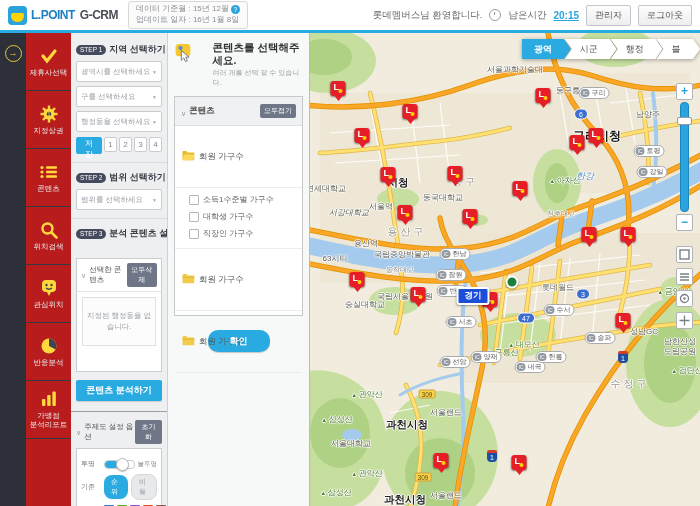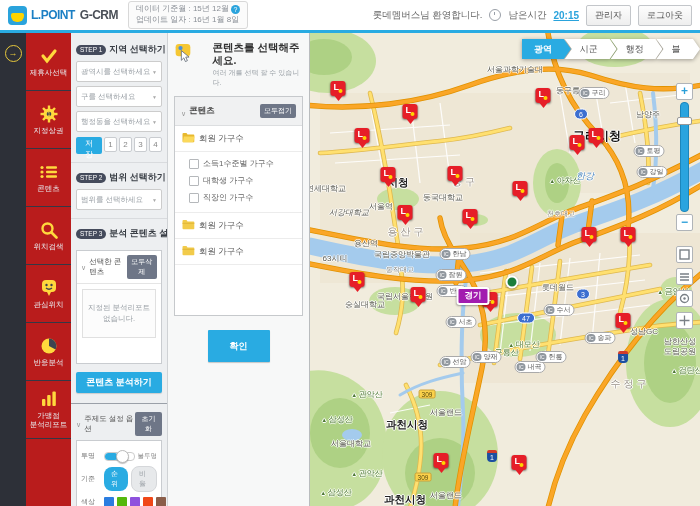--- a/index.html
+++ b/index.html
@@ -32,21 +32,21 @@
   .steps{width:97px;background:#edeff1;border-right:1px solid #cfd2d5;padding:8px 5px;box-sizing:border-box;font-size:9px;overflow:hidden;}
   .step-h{display:flex;align-items:center;gap:3px;margin:2px 0 5px;}
   .badge{background:#454b5c;color:#fff;font-size:6.5px;padding:1.5px 4px;border-radius:8px;white-space:nowrap;}
   .step-t{font-size:9px;font-weight:bold;color:#3a3f46;white-space:nowrap;}
   .select{height:19px;background:#fff;border:1px solid #ccc;border-radius:2px;display:flex;align-items:center;justify-content:space-between;padding:0 4px;margin:4px 0;color:#9aa0a6;font-size:7.5px;cursor:pointer;}
   .select::after{content:"▼";font-size:5px;color:#aaa;}
   .saverow{display:flex;gap:2px;margin:5px 0 2px;}
   .savebtn{flex:0 0 26px;height:17px;background:#29abe2;color:#fff;border:none;border-radius:2px;font-size:8px;cursor:pointer;}
   .slot{flex:1;height:15px;background:#fff;border:1px solid #c9ccd0;border-radius:2px;font-size:8px;color:#888;cursor:pointer;padding:0;}
   .sec{border-top:1px solid #d9dbde;margin:8px -5px 0;padding:6px 5px 0;}
-  .selbox{background:#fff;border:1px solid #c9ccd0;height:112px;margin-top:10px;}
+  .selbox{background:#fff;border:1px solid #c9ccd0;height:112px;margin-top:18px;}
   .selbox-h{display:flex;align-items:center;padding:4px 4px;border-bottom:1px solid #e5e5e5;}
   .caret::before{content:"∨";font-size:7px;color:#999;margin-right:3px;}
   .selbox-t{font-size:7.5px;color:#555;}
   .dkbtn{margin-left:auto;background:#6e7687;color:#fff;border:none;border-radius:2px;font-size:7px;padding:2px 4px;cursor:pointer;}
   .emptybox{margin:5px;border:1px solid #e0e0e0;background:#fcfcfc;color:#9aa0a6;font-size:7.5px;text-align:center;padding:12px 3px;line-height:1.5;}
   .analyze{width:100%;height:21px;background:#29abe2;color:#fff;border:none;border-radius:2px;font-size:9px;font-weight:bold;margin-top:8px;cursor:pointer;box-shadow:0 1px 1px rgba(0,0,0,.15);}
   .hr-dark{border-top:1px solid #9aa0a8;margin:10px -5px 8px;}
   .opt-h{display:flex;align-items:center;margin-bottom:4px;}
   .optbox{background:#fff;border:1px solid #c9ccd0;padding:5px 4px;}
   .orow{display:flex;align-items:center;gap:3px;margin:5px 0;}
@@ -60,27 +60,27 @@
   .pill.off{background:#e7e9eb;color:#9aa0a6;border:1px solid #d5d7da;}
   .swatch{width:10px;height:10px;border-radius:1px;cursor:pointer;}
   
   .cpanel{width:142px;background:#f7f8f8;border-right:1px solid #b9bcbe;padding:8px 6px;box-sizing:border-box;}
   .cp-head{display:flex;gap:19px;align-items:flex-start;}
   .cp-tit{font-size:10.5px;font-weight:bold;color:#333;line-height:1.2;}
   .cp-sub{font-size:7px;color:#9aa0a6;margin-top:2px;}
   .tree{background:#fff;border:1px solid #c6c9cc;margin-top:8px;height:218px;display:flex;flex-direction:column;}
   .tree-h{background:#f0f1f2;border-bottom:1px solid #dcdee0;display:flex;align-items:center;padding:5px 6px;}
   .tree-t{font-size:8.5px;font-weight:bold;color:#444;}
-  .grp{display:flex;align-items:center;gap:4px;padding:6px 7px;border-bottom:1px solid #ececec;cursor:pointer;}
+  .grp{display:flex;align-items:center;gap:4px;padding:24px 7px;border-bottom:1px solid #ececec;cursor:pointer;}
   .grp span{font-size:8.5px;color:#555;}
   .kids{padding:3px 0 6px 14px;border-bottom:1px solid #ececec;}
   .kid{display:flex;align-items:center;gap:4px;padding:3px 0;cursor:pointer;}
   .cb{width:8px;height:8px;background:#fff;border:1px solid #b5b8bb;border-radius:1px;flex:none;}
   .kid span{font-size:8px;color:#666;}
-  .confirm{display:block;margin:14px auto 0;width:62px;height:32px;background:#29abe2;color:#fff;border:none;border-radius:1px;font-size:9px;font-weight:bold;cursor:pointer;box-shadow:0 1px 1px rgba(0,0,0,.2);}
+  .confirm{display:block;margin:14px auto 0;width:62px;height:22px;background:#29abe2;color:#fff;border:none;border-radius:10px;font-size:9px;font-weight:bold;cursor:pointer;box-shadow:0 1px 1px rgba(0,0,0,.2);}
   
   .map{flex:1;position:relative;overflow:hidden;background:#f1ecdd;}
   .map svg.terrain{position:absolute;inset:0;}
   .overlay{position:absolute;inset:0;}
   .mlabel{position:absolute;transform:translate(-50%,-50%);white-space:nowrap;text-shadow:0 1px 0 #fff,0 -1px 0 #fff,1px 0 0 #fff,-1px 0 0 #fff;pointer-events:none;}
   .k-city{font-size:10.5px;font-weight:bold;color:#222;}
   .k-bigcity{font-size:12px;font-weight:bold;color:#111;}
   .k-district{font-size:10px;color:#9a938a;letter-spacing:3px;}
   .k-place{font-size:8px;color:#5b5b52;}
   .k-mtn{font-size:8px;color:#4f7a35;}
@@ -90,21 +90,21 @@
   .k-ic{background:#fff;border:1px solid #aaa;border-radius:7px;font-size:7px;color:#555;padding:0 3px 0 1px;display:inline-flex;align-items:center;gap:2px;text-shadow:none;}
   .k-ic::before{content:"IC";background:#90979e;color:#fff;border-radius:6px;font-size:5px;padding:1px 2px;}
   .k-rb{background:#3d6fd0;color:#fff;font-size:7px;padding:1px 4px;border-radius:7px;border:1px solid #fff;text-shadow:none;}
   .k-hw{background:#1c4fa1;color:#fff;font-size:7px;padding:1px 3px;border-radius:2px 2px 4px 4px;border-top:3px solid #d23c2a;text-shadow:none;line-height:1;}
   .k-yb{background:#fbd24b;color:#5a4a10;font-size:6.5px;padding:0 2px;border-radius:2px;border:1px solid #caa23a;text-shadow:none;}
   .marker{position:absolute;width:15px;height:15px;background:#e61e28;border-radius:3px;transform:translate(-50%,-100%);box-shadow:0 1px 2px rgba(0,0,0,.45);cursor:pointer;z-index:10;}
   .marker::after{content:"";position:absolute;left:50%;bottom:-5px;transform:translateX(-50%);border:4px solid transparent;border-top:5px solid #e61e28;border-bottom:0;}
   .marker .l{position:absolute;left:3px;top:1px;color:#fff;font-weight:bold;font-size:9px;}
   .marker .dot{position:absolute;right:3px;bottom:3px;width:4px;height:4px;background:#ffd400;border-radius:50%;}
   .gmarker{position:absolute;width:9px;height:9px;background:#1b7e3c;border:2px solid #fff;border-radius:50%;transform:translate(-50%,-50%);box-shadow:0 1px 2px rgba(0,0,0,.4);z-index:9;cursor:pointer;}
-  .gyeonggi{position:absolute;transform:translate(-50%,-50%);background:#a21caf;border:2px solid #fff;color:#fff;font-size:8.5px;font-weight:bold;padding:1px 6px;border-radius:3px;box-shadow:0 1px 2px rgba(0,0,0,.35);z-index:11;}
+  .gyeonggi{position:absolute;transform:translate(-50%,-50%);background:#1d4ed8;border:2px solid #fff;color:#fff;font-size:8.5px;font-weight:bold;padding:1px 6px;border-radius:3px;box-shadow:0 1px 2px rgba(0,0,0,.35);z-index:11;}
   .map-tabs{position:absolute;top:6px;left:212px;height:20px;display:flex;z-index:30;filter:drop-shadow(0 1px 2px rgba(0,0,0,.35));}
   .mtab{background:#fff;color:#555;font-size:9px;line-height:20px;padding:0 12px 0 15px;clip-path:polygon(0 0,calc(100% - 7px) 0,100% 50%,calc(100% - 7px) 100%,0 100%,7px 50%);margin-left:-6px;cursor:pointer;}
   .mtab.first{clip-path:polygon(0 0,calc(100% - 7px) 0,100% 50%,calc(100% - 7px) 100%,0 100%);margin-left:0;padding-left:12px;}
   .mtab.active{background:#29abe2;color:#fff;font-weight:bold;}
   .zoomctl{position:absolute;right:7px;top:50px;width:17px;z-index:30;display:flex;flex-direction:column;align-items:center;}
   .zbtn{width:17px;height:17px;background:#fff;border:1px solid #b0b4b8;border-radius:2px;color:#2a9fd8;font-weight:bold;font-size:12px;line-height:14px;text-align:center;box-sizing:border-box;cursor:pointer;}
   .ztrack{width:9px;height:110px;margin:2px 0;background:#2aa4df;border:1px solid #1d86bb;border-radius:4px;position:relative;box-sizing:border-box;}
   .zhandle{position:absolute;left:-4px;top:14px;width:15px;height:8px;background:#fff;border:1px solid #999;border-radius:2px;box-sizing:border-box;cursor:pointer;}
   .tools{position:absolute;right:7px;top:213px;display:flex;flex-direction:column;gap:5px;z-index:30;}
   .tbtn{width:17px;height:17px;background:#fff;border:1px solid #b0b4b8;border-radius:2px;display:flex;align-items:center;justify-content:center;box-sizing:border-box;cursor:pointer;}
@@ -276,21 +276,21 @@
           <span class="badge">STEP 3</span>
           <span class="step-t">분석 콘텐츠 설정</span>
 
         </div>
         <div class="selbox">
           <div class="selbox-h">
             <span class="caret"></span>
             <span class="selbox-t">선택한 콘텐츠</span>
             <button class="dkbtn">모두삭제</button>
           </div>
-          <div class="emptybox">지정된 분석리포트 없습니다.</div>
+          <div class="emptybox">지정된 행정동을 없습니다.</div>
         </div>
         <button class="analyze">콘텐츠 분석하기</button>
       </div>
 
       <div class="hr-dark"></div>
       <div class="opt-h">
         <span class="caret"></span>
         <span class="selbox-t">주제도 설정 옵션</span>
         <button class="dkbtn">초기화</button>
       </div>

